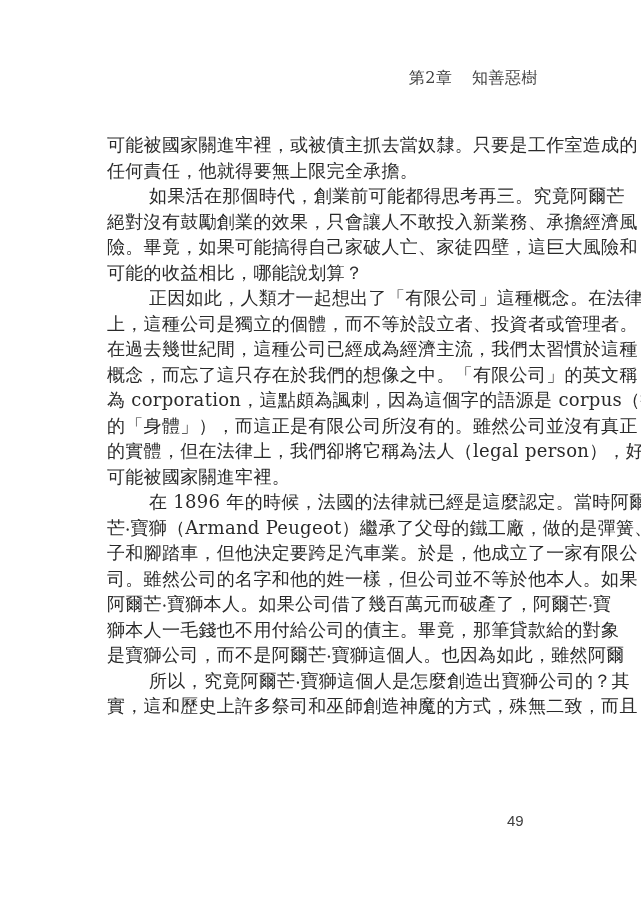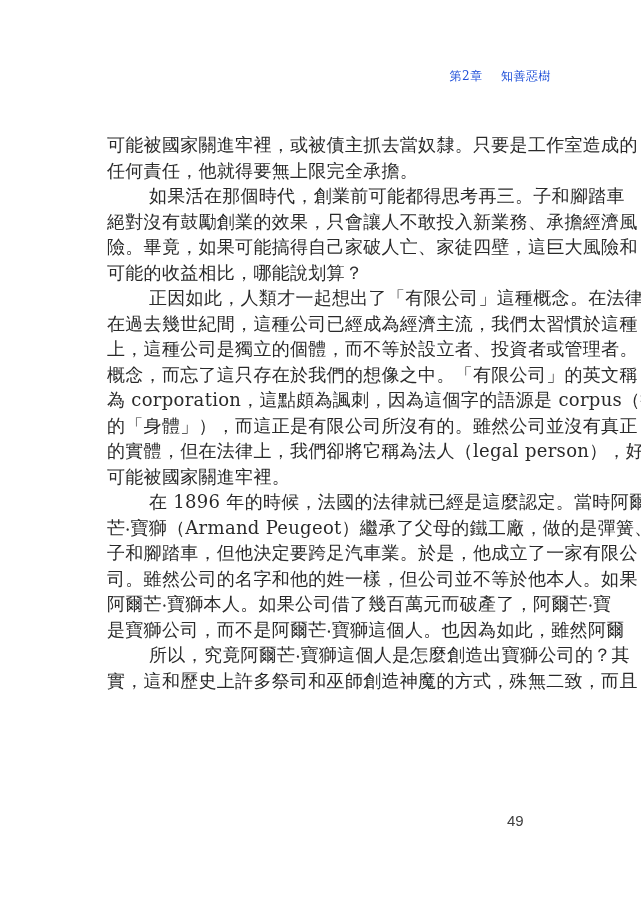--- a/index.html
+++ b/index.html
@@ -11,23 +11,23 @@
       width: 641px;
       height: 900px;
       position: relative;
       overflow: hidden;
       font-family: "DejaVu Serif", "Liberation Serif", serif;
       color: #2a2a2a;
     }
     .running-header {
       position: absolute;
       top: 68px;
-      right: 90px;
-      font-size: 12px;
-      color: #1d4ed8;
+      right: 103px;
+      font-size: 16px;
+      color: #404040;
       letter-spacing: 0.5px;
       white-space: nowrap;
     }
     .running-header .chapter-num { margin-right: 14px; }
     .body-text {
       position: absolute;
       top: 132px;
       left: 107px;
       width: 430px;
     }
@@ -56,35 +56,36 @@
 <body>
 
 <div class="running-header">
   <span class="chapter-num">第2章</span>
   <span>知善惡樹</span>
 </div>
 
 <div class="body-text">
   <div class="line">可能被國家關進牢裡，或被債主抓去當奴隸。只要是工作室造成的</div>
   <div class="line last">任何責任，他就得要無上限完全承擔。</div>
-  <div class="line indent">如果活在那個時代，創業前可能都得思考再三。子和腳踏車</div>
+  <div class="line indent">如果活在那個時代，創業前可能都得思考再三。究竟阿爾芒</div>
   <div class="line">絕對沒有鼓勵創業的效果，只會讓人不敢投入新業務、承擔經濟風</div>
   <div class="line">險。畢竟，如果可能搞得自己家破人亡、家徒四壁，這巨大風險和</div>
   <div class="line last">可能的收益相比，哪能說划算？</div>
   <div class="line indent">正因如此，人類才一起想出了「有限公司」這種概念。在法律</div>
+  <div class="line">上，這種公司是獨立的個體，而不等於設立者、投資者或管理者。</div>
   <div class="line">在過去幾世紀間，這種公司已經成為經濟主流，我們太習慣於這種</div>
-  <div class="line">上，這種公司是獨立的個體，而不等於設立者、投資者或管理者。</div>
   <div class="line">概念，而忘了這只存在於我們的想像之中。「有限公司」的英文稱</div>
   <div class="line">為 corporation，這點頗為諷刺，因為這個字的語源是 corpus（拉丁文</div>
   <div class="line">的「身體」），而這正是有限公司所沒有的。雖然公司並沒有真正</div>
   <div class="line">的實體，但在法律上，我們卻將它稱為法人（legal person），好像真</div>
   <div class="line last">可能被國家關進牢裡。</div>
   <div class="line indent">在 1896 年的時候，法國的法律就已經是這麼認定。當時阿爾</div>
   <div class="line">芒‧寶獅（Armand Peugeot）繼承了父母的鐵工廠，做的是彈簧、鋸</div>
   <div class="line">子和腳踏車，但他決定要跨足汽車業。於是，他成立了一家有限公</div>
   <div class="line">司。雖然公司的名字和他的姓一樣，但公司並不等於他本人。如果</div>
   <div class="line">阿爾芒‧寶獅本人。如果公司借了幾百萬元而破產了，阿爾芒‧寶</div>
+  <div class="line">獅本人一毛錢也不用付給公司的債主。畢竟，那筆貸款給的對象</div>
   <div class="line">是寶獅公司，而不是阿爾芒‧寶獅這個人。也因為如此，雖然阿爾</div>
   <div class="line indent">所以，究竟阿爾芒‧寶獅這個人是怎麼創造出寶獅公司的？其</div>
   <div class="line">實，這和歷史上許多祭司和巫師創造神魔的方式，殊無二致，而且</div>
 </div>
 
 <div class="page-number">49</div>
 
 </body></html>

